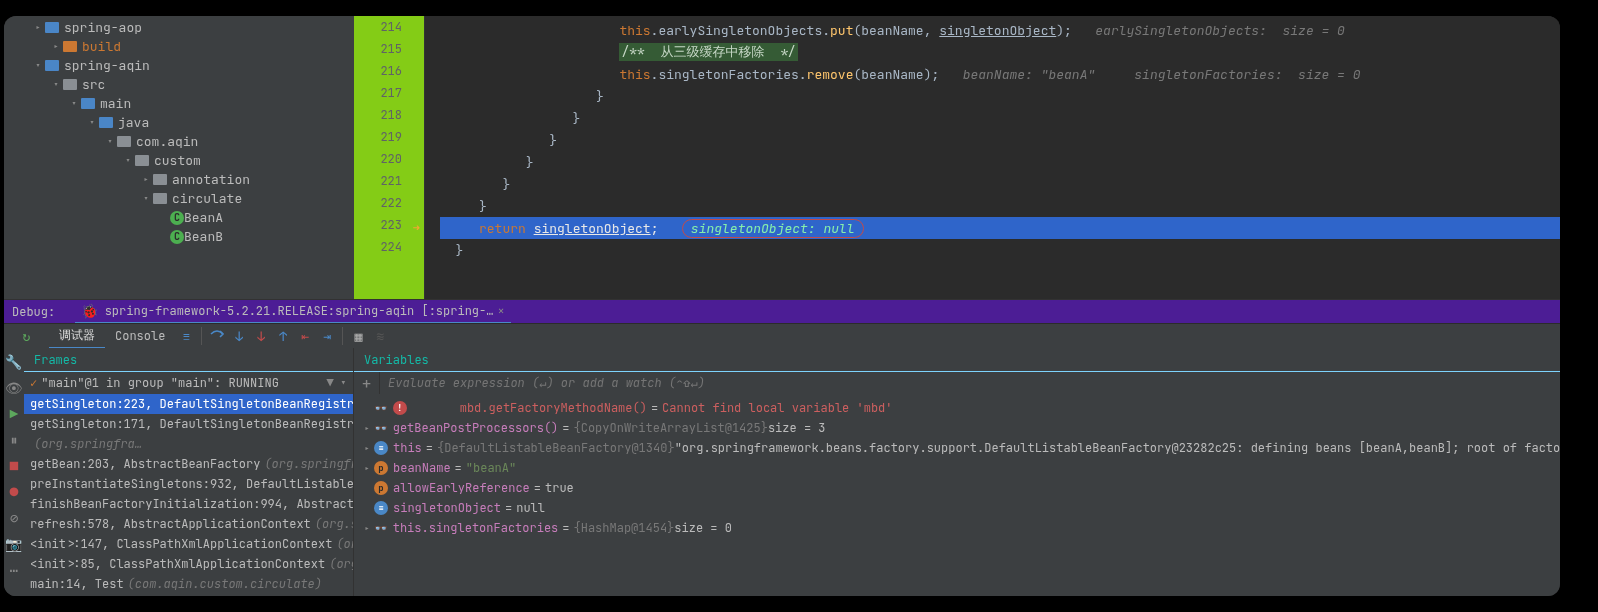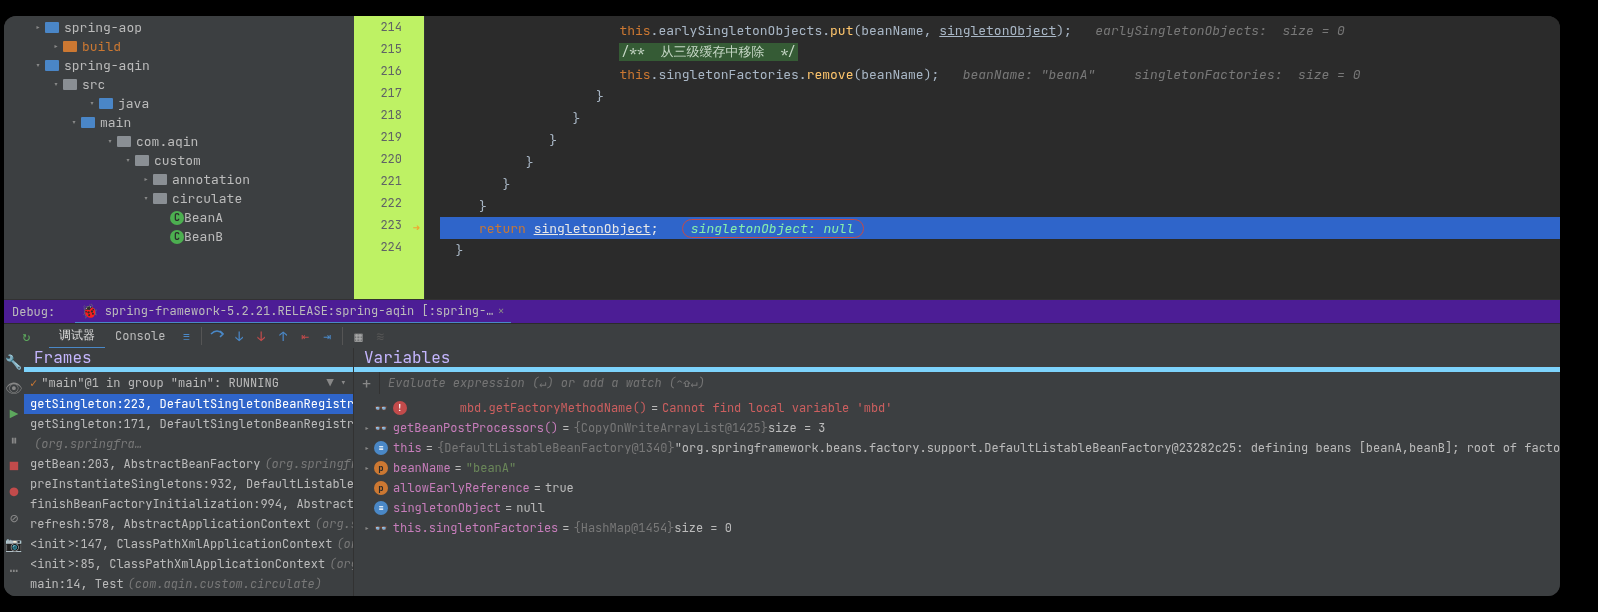--- a/index.html
+++ b/index.html
@@ -12,21 +12,21 @@
 .tree-row .arrow.down::before{content:"▾";}
 .tree-row .arrow.right::before{content:"▸";}
 .tree-row .icon { width:16px; height:16px; margin-right:4px; display:flex; align-items:center; justify-content:center; font-size:12px;}
 .tree-row .label{ color:inherit;}
 .tree-row.orange .label{ color:#cc7832;}
 .icon-dir::before{content:"";display:block;width:14px;height:11px;background:#8a8f94;border-radius:1px;}
 .icon-dir.blue::before{background:#4a86c7;}
 .icon-dir.orange::before{background:#cc7832;}
 .icon-cls{width:14px;height:14px;border-radius:50%;background:#4caf50;color:#2b2b2b;font-size:10px;font-weight:bold;display:flex;align-items:center;justify-content:center;}
 .editor { flex:1; background:#2b2b2b; display:flex; position:relative;}
-.gutter { width:70px; background:#bef264; padding-top:3px; text-align:right;}
+.gutter { width:70px; background:#84cc16; padding-top:3px; text-align:right;}
 .gutter .ln { height:22px; color:#606366; font-size:12px; padding-right:22px; font-family:"JetBrains Mono",Consolas,monospace; position:relative;}
 .gutter .ln.exec::after{content:"➜";position:absolute;right:4px;top:3px;color:#f0a732;font-size:12px;}
 .gap{width:16px;background:#2b2b2b;border-left:1px solid #313335;}
 .code { flex:1; padding-top:3px; font-family:"JetBrains Mono",Consolas,monospace; font-size:13px;}
 .code .line { height:22px; display:flex; align-items:center; white-space:pre;}
 .code .line.exec { background:#2f65ca;}
 .kw{color:#cc7832;}
 .cmt{color:#629755;font-style:italic;}
 .mthd{color:#ffc66d;}
 .ident{color:#a9b7c6;}
@@ -41,21 +41,21 @@
 .toolbar { height:25px; background:#3c3f41; border-top:1px solid #2b2b2b; display:flex; align-items:center;}
 .toolbar .side{width:45px;display:flex;justify-content:center;}
 .toolbar .tab{padding:0 10px;height:25px;display:flex;align-items:center;color:#bbb;font-size:12px;}
 .toolbar .tab.active{border-bottom:2px solid #4a88c7;color:#ddd;}
 .toolbar .tbtn{width:22px;height:22px;display:flex;align-items:center;justify-content:center;color:#adadad;font-size:13px;}
 .toolbar .sep{width:1px;height:18px;background:#555;margin:0 4px;}
 .panel { flex:0 0 248px; background:#3c3f41; display:flex; min-height:0;}
 .sidebtns{width:45px;background:#3c3f41;display:flex;flex-direction:column;align-items:center;padding-top:4px;gap:6px;}
 .sidebtns .b{width:20px;height:20px;display:flex;align-items:center;justify-content:center;color:#888;font-size:14px;}
 .frames{width:330px;border-right:1px solid #323232;display:flex;flex-direction:column;}
-.panes-hdr{height:24px;border-bottom:5px solid #7dd3fc;display:flex;align-items:center;padding:0 10px;color:#c4b5fd;font-size:16px;}
+.panes-hdr{height:24px;border-bottom:1px solid #7dd3fc;display:flex;align-items:center;padding:0 10px;color:#14b8a6;font-size:12px;}
 .frames-hdr2{height:22px;display:flex;align-items:center;padding:0 6px;color:#bbb;font-size:12px;background:#3c3f41;}
 .frames-hdr2 .chk{color:#cc7832;margin-right:4px;}
 .frames-hdr2 .filter{margin-left:auto;color:#888;display:flex;gap:6px;}
 .frames-list{flex:1;overflow:hidden;font-size:12px;}
 .frames-list .row{height:20px;display:flex;align-items:center;padding:0 6px;color:#bbb;white-space:nowrap;}
 .frames-list .row.sel{background:#2f65ca;color:#fff;}
 .frames-list .row .pkg{color:#787878;font-style:italic;margin-left:4px;}
 .vars{flex:1;display:flex;flex-direction:column;}
 .vars .add{width:26px;height:22px;display:flex;align-items:center;justify-content:center;color:#888;font-size:16px;border-right:1px solid #323232;}
 .vars .eval{height:22px;display:flex;align-items:center;}
@@ -95,29 +95,29 @@
     <div class="tree-row" style="padding-left:28px">
       <span class="arrow down"></span>
       <span class="icon icon-dir blue"></span>
       <span class="label">spring-aqin</span>
     </div>
     <div class="tree-row" style="padding-left:46px">
       <span class="arrow down"></span>
       <span class="icon icon-dir"></span>
       <span class="label">src</span>
     </div>
+    <div class="tree-row" style="padding-left:64px">
+      <span class="arrow down"></span>
+      <span class="icon icon-dir blue"></span>
+      <span class="label">main</span>
+    </div>
     <div class="tree-row" style="padding-left:82px">
       <span class="arrow down"></span>
       <span class="icon icon-dir blue"></span>
       <span class="label">java</span>
-    </div>
-    <div class="tree-row" style="padding-left:64px">
-      <span class="arrow down"></span>
-      <span class="icon icon-dir blue"></span>
-      <span class="label">main</span>
     </div>
     <div class="tree-row" style="padding-left:100px">
       <span class="arrow down"></span>
       <span class="icon icon-dir"></span>
       <span class="label">com.aqin</span>
     </div>
     <div class="tree-row" style="padding-left:118px">
       <span class="arrow down"></span>
       <span class="icon icon-dir"></span>
       <span class="label">custom</span>

